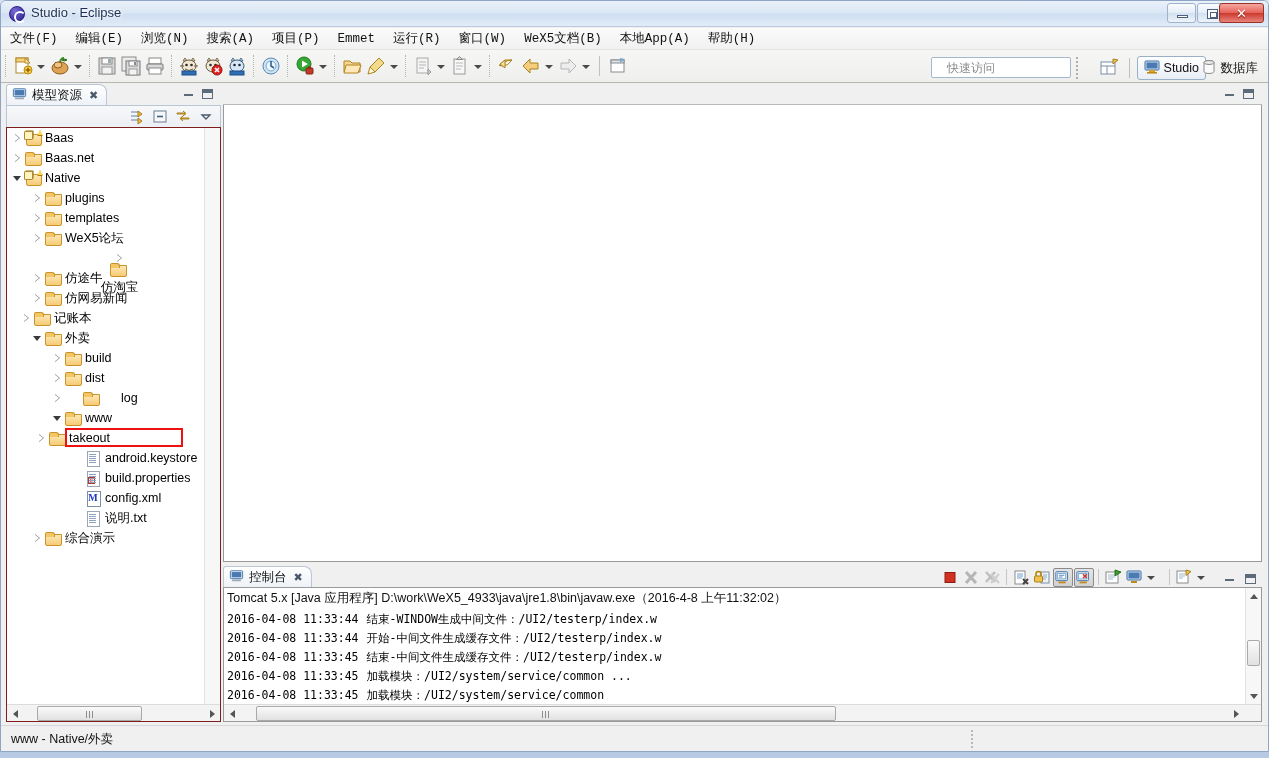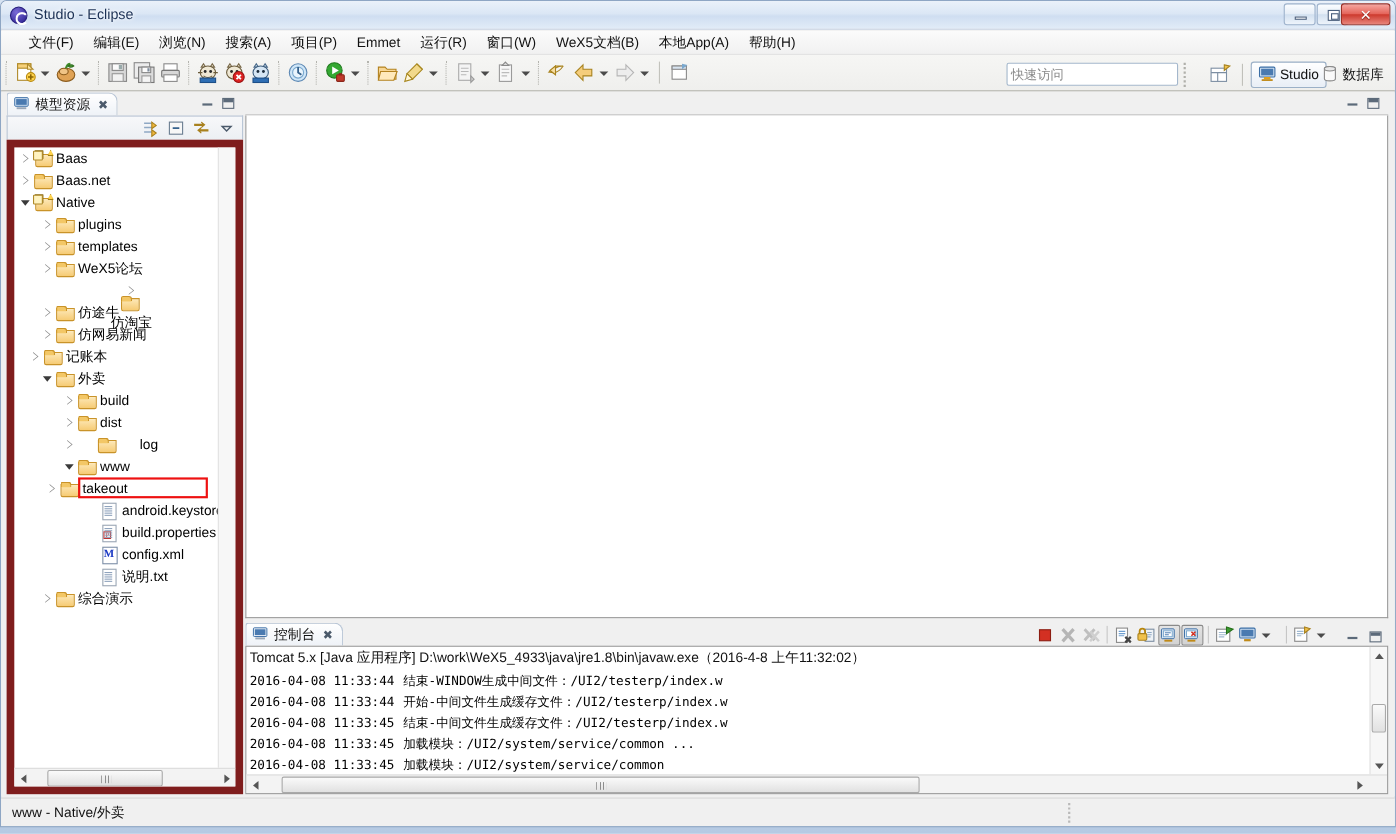--- a/index.html
+++ b/index.html
@@ -69,22 +69,22 @@
   #btn-max .glyph::after { content:""; position:absolute; left:2px; top:2px;
     width:5px; height:4px; border:1px solid #4a5f7d; }
   #btn-close .glyph { position:absolute; left:0; right:0; top:2px; text-align:center;
     font-size:13px; font-weight:bold; color:#fff; text-shadow:0 1px 1px #7a1f16; }
 
   
   #menubar {
     position: absolute; left: 0; top: 27px; right: 0; height: 22px;
     background: linear-gradient(180deg,#fbfbfb 0%,#f1f1f1 100%);
     border-bottom: 1px solid #e3e3e3;
-    padding-left: 16px;
-    display: flex; align-items: center;
+    padding-left: 0;
+    display: flex; align-items: center; font-family: Liberation Mono, monospace;
   }
   .menu-item {
     padding: 2px 9px 2px 9px; font-size: 12.5px; color: #111; white-space: nowrap;
     line-height: 16px;
   }
 
   
   #toolbar {
     position: absolute; left: 0; top: 49px; right: 0; height: 33px;
     background: linear-gradient(180deg,#f6f6f4 0%,#efefed 100%);
@@ -104,23 +104,23 @@
     width: 11px; height: 22px; position: relative; margin-right: 2px;
   }
   .tb-arrow::after {
     content: ""; position: absolute; left: 2px; top: 10px;
     border-left: 4px solid transparent; border-right: 4px solid transparent;
     border-top: 4px solid #4a4a4a;
   }
 
   
   #quick-access {
-    position: absolute; right: 197px; top: 56px; width: 156px; height: 21px;
+    position: absolute; right: 197px; top: 56px; width: 140px; height: 21px;
     border: 1px solid #a4b7cc; background: #fff;
-    font-size: 12px; color: #8a8a8a; padding: 2px 3px; line-height: 16px;
+    font-size: 12px; color: #8a8a8a; padding: 2px 15px; line-height: 16px;
     border-radius: 2px;
   }
   #qa-dots { position: absolute; right: 186px; top: 56px; width: 6px; height: 22px;
     border-left: 2px dotted #b0b0aa; }
   #persp-new { position: absolute; right: 148px; top: 56px; width: 22px; height: 22px; }
   #persp-sep { position: absolute; right: 138px; top: 57px; width: 1px; height: 20px; background: #c0c0ba; }
   .persp-btn {
     position: absolute; top: 55px; height: 24px;
     display: flex; align-items: center; gap: 4px;
     padding: 0 6px; font-size: 12.5px; color: #111; white-space: nowrap;
@@ -166,21 +166,21 @@
     position: absolute; left: 0; top: 21px; right: 0; height: 22px;
     background: linear-gradient(180deg,#f7f8fa 0%,#eceff3 100%);
     border: 1px solid #b9c6d6; border-bottom: none;
     display: flex; align-items: center; justify-content: flex-end;
     padding-right: 4px; gap: 4px;
   }
   .lt-btn { width: 19px; height: 18px; position: relative; }
 
   #tree-container {
     position: absolute; left: 0; top: 43px; right: 0; bottom: 0;
-    background: #fff; border: 7px solid #7f1d1d;
+    background: #fff; border: 1px solid #7f1d1d;
     overflow: hidden;
   }
   #tree { position: absolute; left: 0; top: 0; right: 12px; bottom: 18px; overflow: hidden; }
   .tree-row {
     height: 20px; display: flex; align-items: center;
     white-space: nowrap; font-size: 12.5px; color: #000;
     position: relative; padding-left: 4px;
   }
   .tw {
     width: 13px; height: 20px; position: relative; flex: 0 0 13px;

